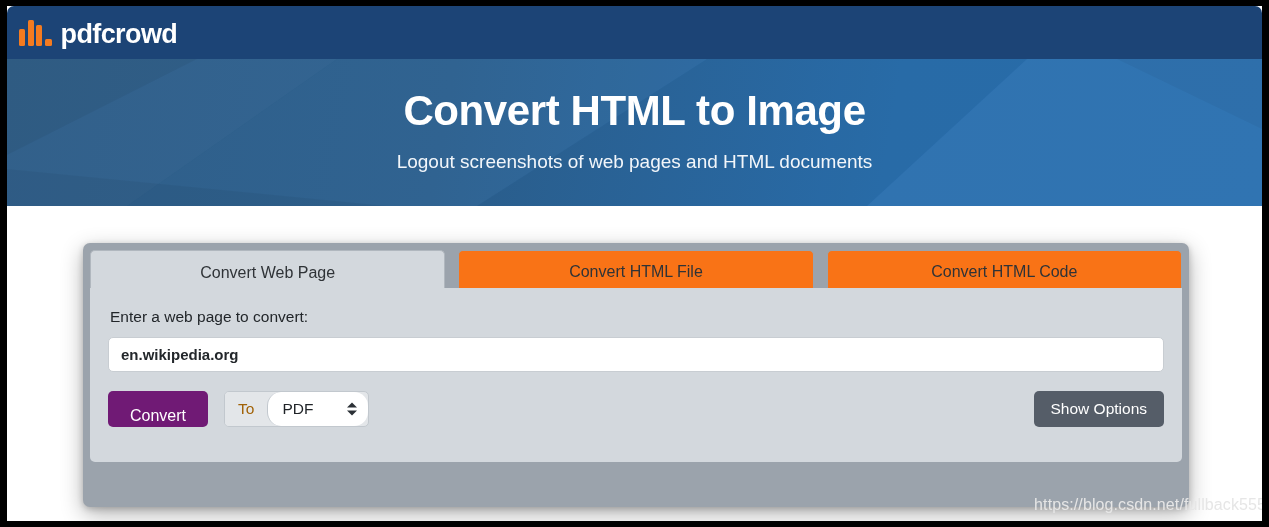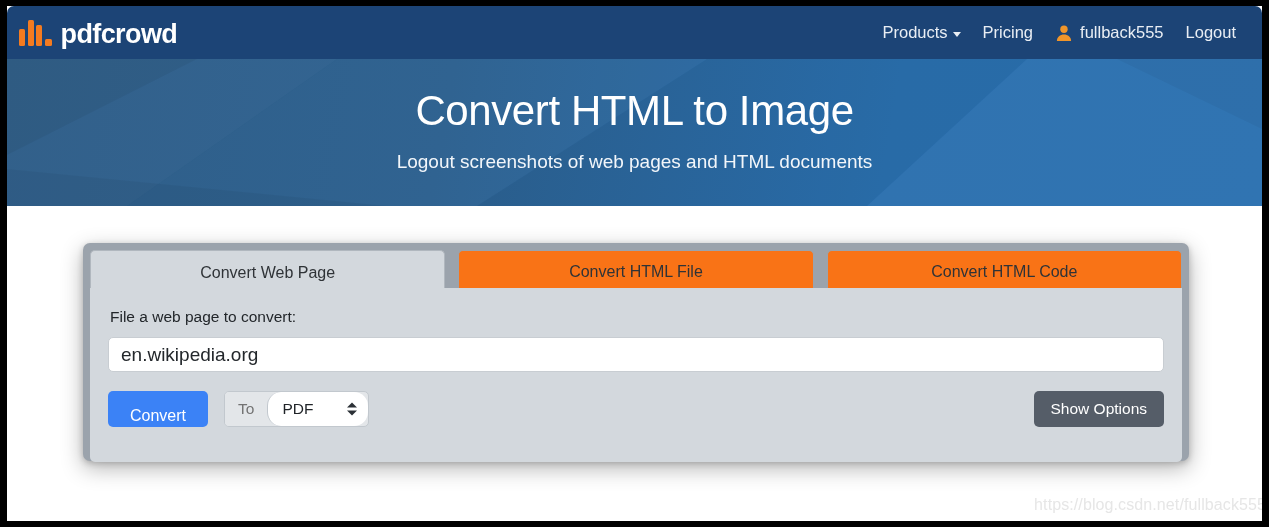--- a/index.html
+++ b/index.html
@@ -121,39 +121,39 @@
   }
   .hero-inner {
     position: relative;
     z-index: 2;
     text-align: center;
     padding-top: 28px;
   }
   .hero-title {
     color: #ffffff;
     font-size: 42px;
-    font-weight: normal;
+    font-weight: bold;
     letter-spacing: -0.4px;
     margin: 0 0 16px 0;
     line-height: 48px;
   }
   .hero-sub {
     color: #f2f6fa;
     font-size: 19px;
     margin: 0;
     line-height: 22px;
   }
 
   
   .card {
     position: absolute;
     left: 76px;
     top: 237px;
     width: 1106px;
-    height: 218px;
+    height: 264px;
     background: #9ba3ac;
     border-radius: 7px;
     box-shadow: 0 7px 22px rgba(0,0,0,0.30), 0 2px 6px rgba(0,0,0,0.20);
   }
   .tabs {
     position: absolute;
     left: 0;
     top: 0;
     width: 100%;
     height: 49px;
@@ -202,32 +202,33 @@
   }
   .url-input {
     display: block;
     width: 100%;
     height: 35px;
     box-sizing: border-box;
     border: 1px solid #c8cdd2;
     border-radius: 5px;
     background: #ffffff;
     font-family: "Liberation Sans", sans-serif;
-    font-size: 19px;
+    font-size: 15px;
     color: #23272b;
     padding: 0 12px;
     outline: none;
+    font-weight: bold;
   }
   .controls {
     display: flex;
     align-items: center;
     margin-top: 19px;
   }
   .btn-convert {
-    background: #3b82f6;
+    background: #701a75;
     color: #ffffff;
     border: none;
     border-radius: 5px;
     font-family: "Liberation Sans", sans-serif;
     font-size: 16px;
     height: 36px;
     padding: 16px 22px;
     cursor: pointer;
   }
   .to-group {
@@ -238,21 +239,21 @@
     border-radius: 5px;
     overflow: hidden;
     border: 1px solid #c2c8ce;
     background: #e3e6e9;
   }
   .to-label {
     display: flex;
     align-items: center;
     padding: 16px 13px;
     font-size: 15.5px;
-    color: #737373;
+    color: #a16207;
     background: #e3e6e9;
   }
   .format-select {
     position: relative;
     display: flex;
     align-items: center;
     background: #ffffff;
     border-left: 1px solid #c2c8ce;
     padding: 0 34px 0 14px;
     font-size: 15.5px;
@@ -313,41 +314,20 @@
     <a class="brand" href="#">
       <span class="logo-mark">
         <i class="b1"></i>
           <i class="b2"></i>
           <i class="b3"></i>
           <i class="b4"></i>
       </span>
       <span class="brand-name">pdfcrowd</span>
     </a>
 
-    <div class="nav-right">
-
-      <a class="nav-link" href="#">
-        <span>Products</span>
-        <span class="caret-down"></span>
-      </a>
-
-      <a class="nav-link" href="#">
-        <span>Pricing</span>
-      </a>
-
-      <a class="nav-link user-chunk" href="#">
-        <svg class="user-icon" width="18" height="18" viewBox="0 0 18 18">
-          <circle cx="9" cy="5.2" r="3.7" fill="#f0952a"></circle>
-          <path d="M1.9 17c0-3.9 3.2-6.4 7.1-6.4s7.1 2.5 7.1 6.4z" fill="#f0952a"></path>
-        </svg>
-        <span>fullback555</span>
-      </a>
-
-      <a class="nav-link" href="#">Logout</a>
-    </div>
   </div>
 
   <div class="hero">
     <svg class="facets" viewBox="0 0 1255 147" preserveAspectRatio="none">
       <polygon points="0,0 330,0 120,147 0,147" fill="#ffffff" opacity="0.035"></polygon>
       <polygon points="330,0 700,0 470,147 120,147" fill="#ffffff" opacity="0.018"></polygon>
       <polygon points="0,0 190,0 0,96" fill="#000000" opacity="0.05"></polygon>
       <polygon points="700,0 1020,0 860,147 470,147" fill="#000000" opacity="0.035"></polygon>
       <polygon points="1020,0 1255,0 1255,147 860,147" fill="#ffffff" opacity="0.03"></polygon>
       <polygon points="1110,0 1255,0 1255,70" fill="#000000" opacity="0.04"></polygon>
@@ -369,21 +349,21 @@
       <div class="tab">
         <span>Convert HTML File</span>
       </div>
       <div class="tab">
         <span>Convert HTML Code</span>
       </div>
     </div>
 
     <div class="panel">
 
-      <p class="panel-label">File a web page to convert:</p>
+      <p class="panel-label">Enter a web page to convert:</p>
 
       <input class="url-input" type="text" value="en.wikipedia.org" style="">
 
       <div class="controls">
 
         <button class="btn-convert">Convert</button>
 
         <div class="to-group">
           <span class="to-label">To</span>
           <div class="format-select">

